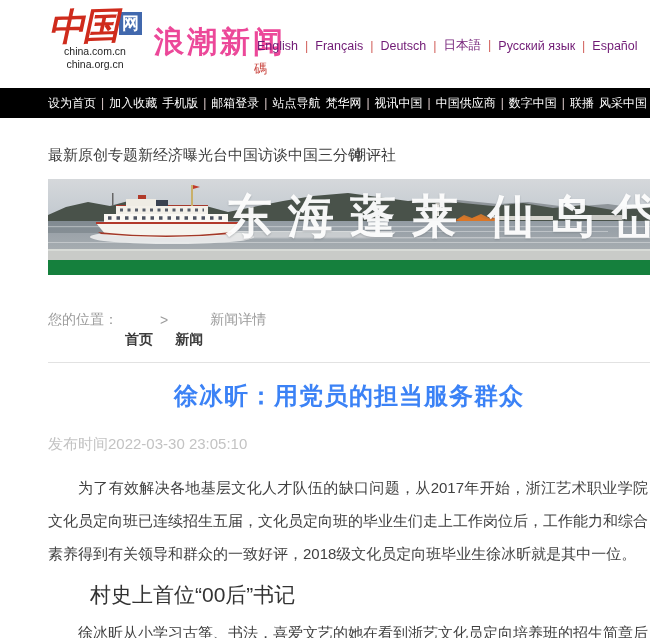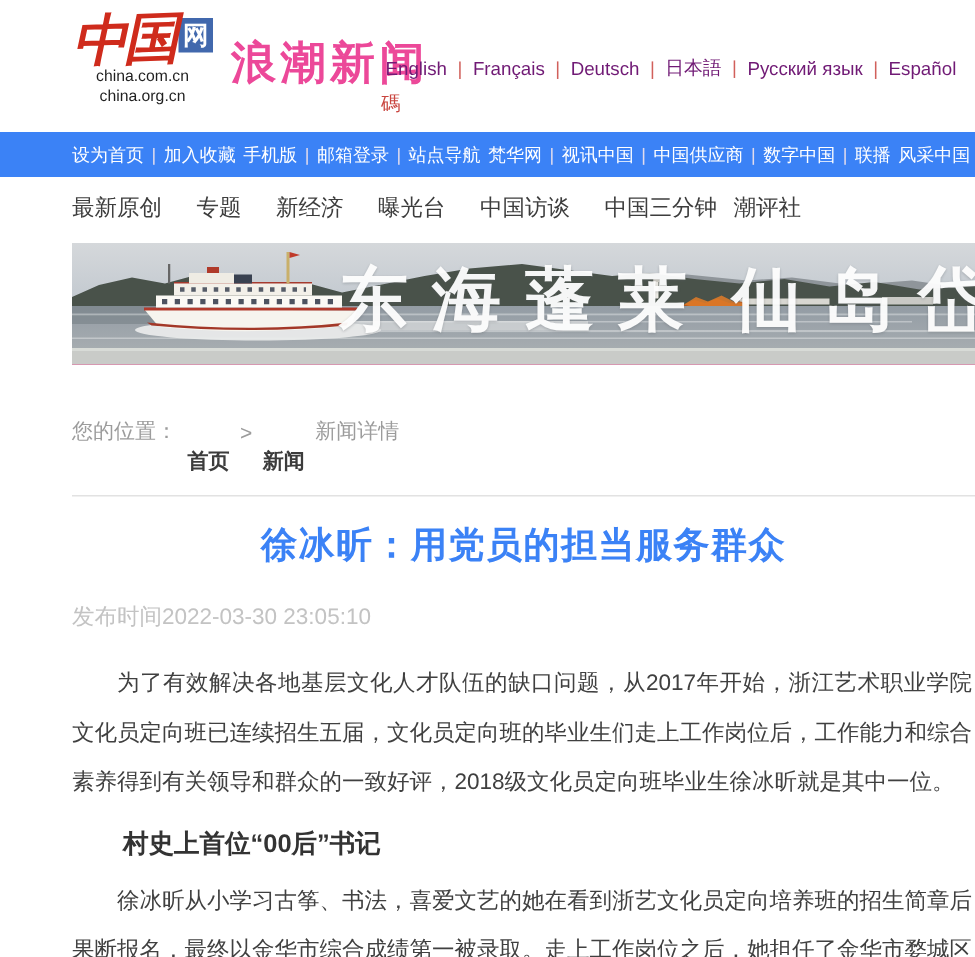--- a/index.html
+++ b/index.html
@@ -29,53 +29,53 @@
   }
   .langs{
     position:absolute;left:257px;top:37px;display:flex;align-items:center;
     font-size:12.5px;color:#701a75;white-space:nowrap;
   }
   .lang{cursor:pointer;}
   .lang:not(:last-child)::after{content:"|";margin:0 7px;color:#c9453f;opacity:.85;}
   .lang-wrap{position:absolute;left:254px;top:60px;font-size:13px;color:#c9453f;}
   
   .topbar{
-    height:30px;background:#3b82f6;display:flex;align-items:center;
+    height:30px;background:#000000;display:flex;align-items:center;
     padding-left:48px;gap:5px;font-size:12px;color:#ffffff;white-space:nowrap;
   }
   .tb{cursor:pointer;}
   .tb.sep{color:rgba(255,235,235,.85);cursor:default;}
   
   .subnav{
-    height:40px;display:flex;align-items:center;padding-left:48px;gap:23px;
-    font-size:15px;color:#3d3d3d;white-space:nowrap;
+    height:40px;display:flex;align-items:center;padding-left:48px;
+    font-size:15px;color:#3d3d3d;white-space:nowrap;margin-top:17px;
   }
   .sn{cursor:pointer;}
   .sn:last-child{margin-left:-12px;}
   
-  .banner{position:relative;margin:4px 0 0 48px;width:602px;height:81px;overflow:hidden;background:#be185d;}
+  .banner{position:relative;margin:4px 0 0 48px;width:602px;height:96px;overflow:hidden;background:#15803d;}
   .banner svg{position:absolute;left:0;top:0;width:602px;height:81px;}
   .banner-caption{
     position:absolute;top:7px;z-index:2;color:#fdfdfd;
     font-family:"DejaVu Serif","Liberation Serif",serif;font-weight:bold;
     font-size:46px;letter-spacing:16px;white-space:nowrap;opacity:.96;
     text-shadow:0 1px 2px rgba(90,95,100,.35);
   }
   .cap-left{left:178px;}
   .cap-right{left:440px;}
   
   .crumbs{margin:16px 0 0 48px;font-size:14px;color:#9c9c9c;display:flex;gap:7px;align-items:center;text-align:right;}
   .crumbs .strong{color:#3c3c3c;font-weight:bold;cursor:pointer;margin-top:40px;}
   .rule{margin:13px 0 0 48px;width:602px;border-top:1px solid #e2e2e2;height:0;}
   
   .title{margin:18px 0 0 48px;font-size:24px;font-weight:bold;color:#3b82f6;line-height:30px;letter-spacing:1px;text-align:center;}
   .pubtime{margin:24px 0 0 48px;font-size:15px;color:#c3c3c3;line-height:18px;}
   .article{margin:8px 0 0 48px;width:600px;overflow:hidden;font-size:15px;line-height:33px;color:#404040;text-align:justify;}
   .article p{margin:10px 0;text-indent:2em;}
-  .article h2{font-size:17px;font-weight:bold;color:#333;margin:14px 0 6px 0;text-indent:2em;line-height:22px;}
+  .article h2{font-size:21px;font-weight:normal;color:#333;margin:14px 0 6px 0;text-indent:2em;line-height:22px;}
 </style>
 </head>
 <body>
 
 <header class="site-header">
   <div class="logo-wrap">
     <div class="logo-art">
       <span class="logo-cn">中国</span><span class="logo-net">网</span>
       <div class="logo-domains">
         <div>china.com.cn</div>

